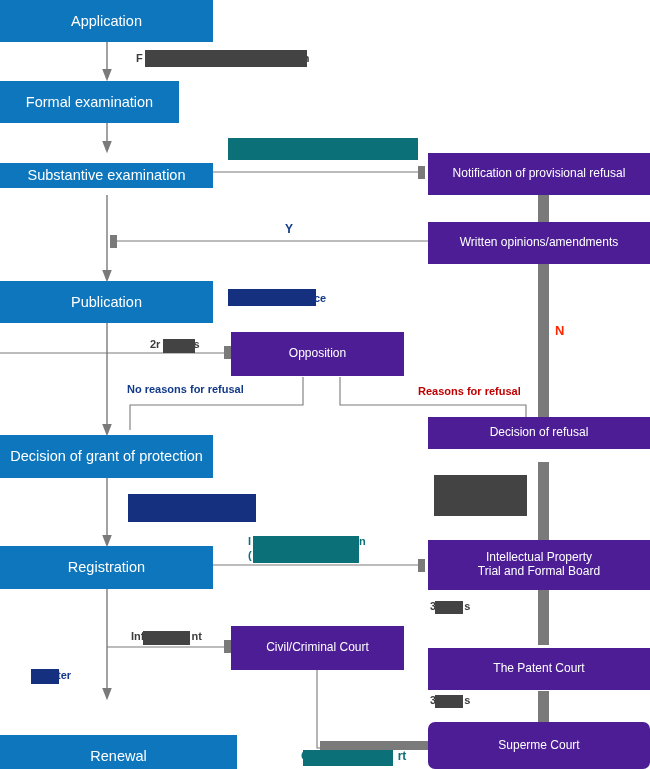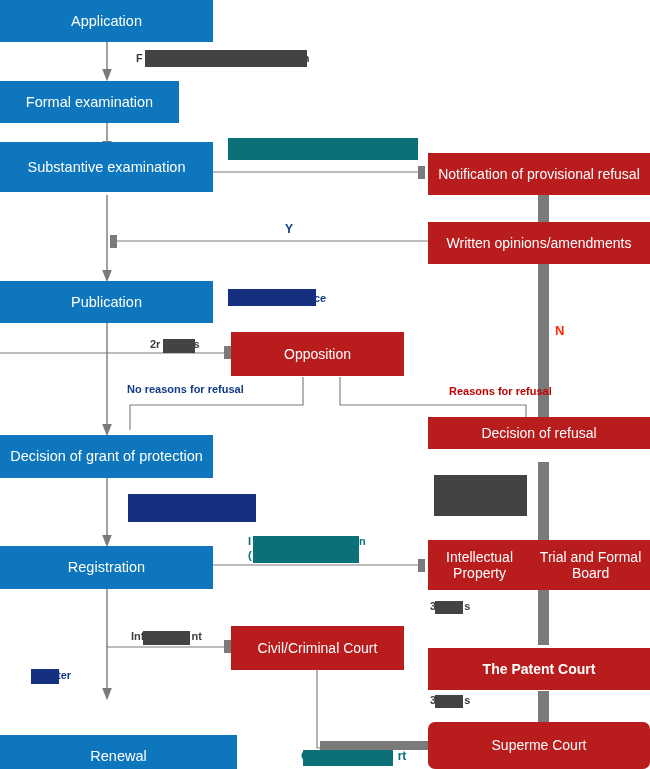--- a/index.html
+++ b/index.html
@@ -14,21 +14,21 @@
 
   .box{
     position:absolute;
     display:flex;align-items:center;justify-content:center;
     text-align:center;
     color:#ffffff;
     line-height:1.15;
     box-sizing:border-box;
   }
   .box.blue{background:#0d76bc;font-size:14.5px;}
-  .box.teal{background:#b91c1c;font-size:14px;}
+  .box.teal{background:#4c1d95;font-size:12px;}
 
   .lbl{
     position:absolute;
     font-size:11px;
     font-weight:bold;
     white-space:nowrap;
     line-height:1.18;
   }
   .lbl.navy{color:#123a8a;}
   .lbl.red{color:#c00000;}
@@ -93,21 +93,21 @@
   <div class="redact gray" style="left:320px;top:741px;width:120px;height:9px;"></div>
 
   <div class="box blue" style="left:0;top:0;width:213px;height:42px;">
     <span>Application</span>
   </div>
 
   <div class="box blue" style="left:0;top:81px;width:179px;height:42px;">
     <span>Formal examination</span>
   </div>
 
-  <div class="box blue" style="left:0;top:142px;width:213px;height:50px;">
+  <div class="box blue" style="left:0;top:163px;width:213px;height:25px;">
     <span>Substantive examination</span>
   </div>
 
   <div class="box blue" style="left:0;top:281px;width:213px;height:42px;">
     <span>Publication</span>
   </div>
 
   <div class="box blue" style="left:0;top:435px;width:213px;height:43px;">
     <span>Decision of grant of protection</span>
   </div>
@@ -133,26 +133,26 @@
   </div>
 
   <div class="box teal" style="left:428px;top:222px;width:222px;height:42px;">
     <span>Written opinions/amendments</span>
   </div>
 
   <div class="box teal" style="left:428px;top:417px;width:222px;height:32px;">
     <span>Decision of refusal</span>
   </div>
 
-  <div class="box teal" style="left:428px;top:540px;width:222px;height:50px;flex-direction:row;">
+  <div class="box teal" style="left:428px;top:540px;width:222px;height:50px;flex-direction:column;">
     <span>Intellectual Property</span>
     <span>Trial and Formal Board</span>
   </div>
 
-  <div class="box teal" style="left:428px;top:648px;width:222px;height:42px;font-weight:bold;">
+  <div class="box teal" style="left:428px;top:648px;width:222px;height:42px;">
     <span>The Patent Court</span>
   </div>
 
   <div class="box teal" style="left:428px;top:722px;width:222px;height:47px;border-radius:7px;">
     <span>Superme Court</span>
   </div>
 
   <div class="lbl dark" style="left:136px;top:52px;">
     <span>F</span><span style="display:inline-block;width:160px;"></span><span>n</span>
   </div>
@@ -178,21 +178,21 @@
 
   <div class="lbl dark" style="left:150px;top:338px;">
     <span>2r</span><span style="display:inline-block;width:33px;"></span><span>s</span>
   </div>
   <div class="redact dark" style="left:163px;top:339px;width:32px;height:14px;"></div>
 
   <div class="lbl navy" style="left:127px;top:383px;">
     <span>No reasons for refusal</span>
   </div>
 
-  <div class="lbl red" style="left:418px;top:385px;margin-left:31px;">
+  <div class="lbl red" style="left:418px;top:385px;">
     <span>Reasons for refusal</span>
   </div>
 
   <div class="lbl dark" style="left:432px;top:474px;">
     <span style="display:inline-block;width:78px;"></span><span>on</span>
   </div>
   <div class="lbl dark" style="left:432px;top:489px;">
     <span></span>
   </div>
   <div class="redact dark" style="left:434px;top:475px;width:93px;height:41px;"></div>

